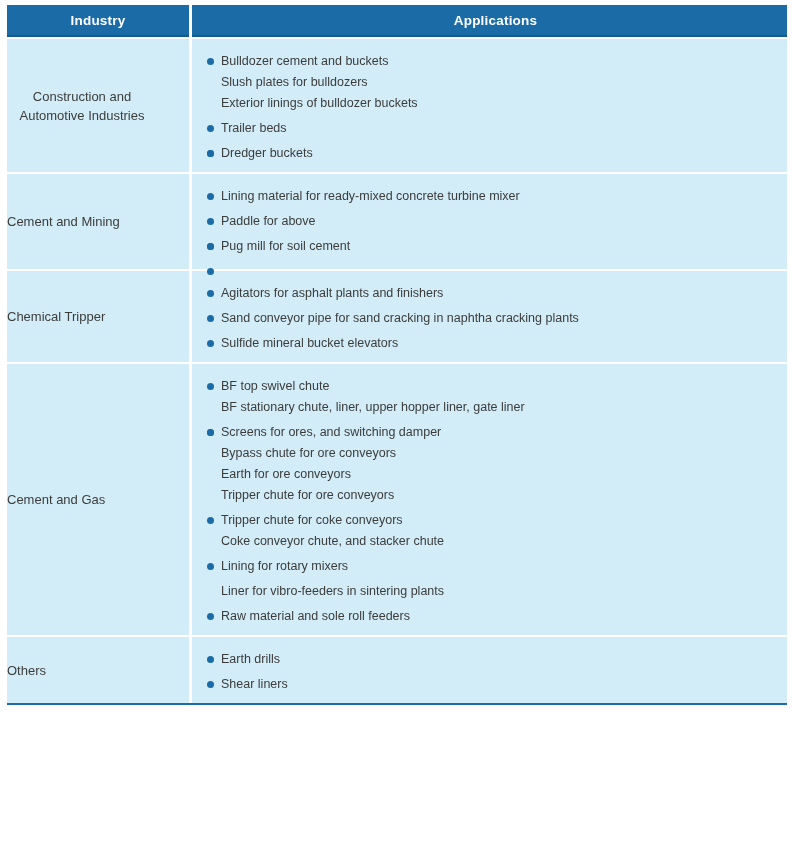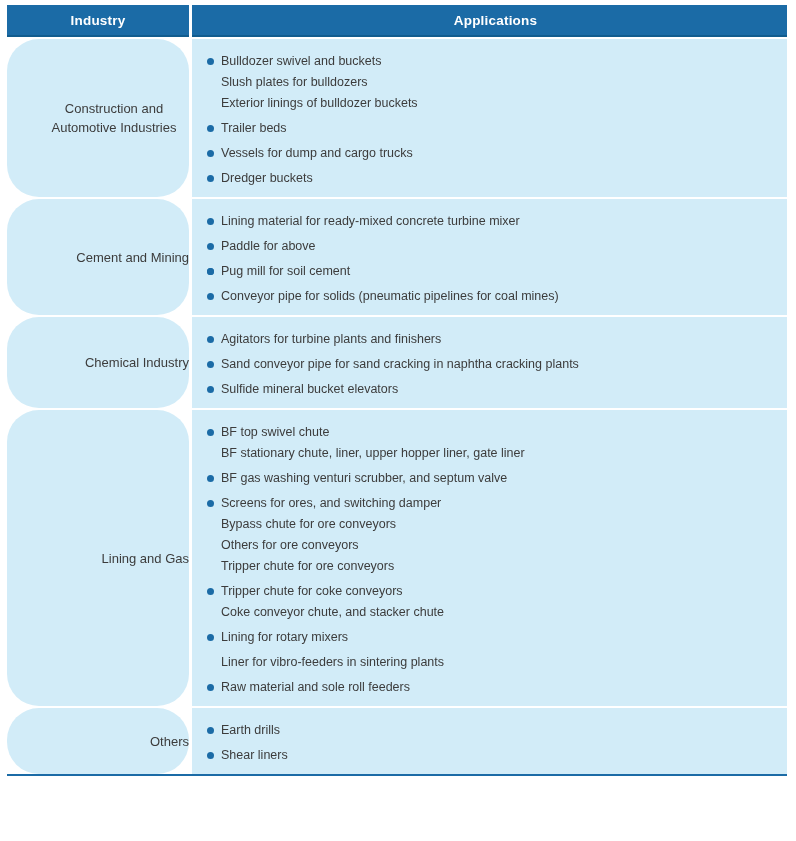--- a/index.html
+++ b/index.html
@@ -49,25 +49,24 @@
     border-bottom:2px solid var(--header-border);
   }
   .col-industry{width:182px;flex:0 0 182px;}
   .col-apps{flex:1 1 auto;padding-left:12px;}
   .td{
     background:var(--cell-bg);
   }
   .industry-cell{
     display:flex;
     align-items:center;
-    justify-content:flex-end;
+    justify-content:flex-start;
     text-align:center;
     font-size:13px;
     line-height:19px;
-    border-radius:32px;
   }
   .industry-cell .label{
     max-width:150px;
   }
   .apps-cell{
     padding:12px 12px 8px 15px;
   }
   .group{
     margin-bottom:4px;
   }
@@ -102,29 +101,29 @@
         <span>Applications</span>
       </div>
     </div>
     <div id="table-body">
   <div class="tr body-row">
     <div class="td col-industry industry-cell">
       <span class="label">Construction and Automotive Industries</span>
     </div>
     <div class="td col-apps apps-cell">
             <div class="group">
-              <div class="app-line"><span class="bullet"></span><span>Bulldozer swivel and buckets</span></div>
+              <div class="app-line"><span class="bullet"></span><span>Bulldozer cement and buckets</span></div>
               <div class="app-line"><span>Slush plates for bulldozers</span></div>
               <div class="app-line"><span>Exterior linings of bulldozer buckets</span></div>
             </div>
             <div class="group">
               <div class="app-line"><span class="bullet"></span><span>Trailer beds</span></div>
             </div>
             <div class="group">
-              <div class="app-line"><span class="bullet"></span><span>Vessels for dump and cargo trucks</span></div>
+              <div class="app-line"><span class="bullet"></span></div>
             </div>
             <div class="group">
               <div class="app-line"><span class="bullet"></span><span>Dredger buckets</span></div>
             </div>
           </div>
   </div>
 
   <div class="tr body-row">
     <div class="td col-industry industry-cell">
       <span class="label">Cement and Mining</span>
@@ -136,58 +135,58 @@
             <div class="group">
               <div class="app-line"><span class="bullet"></span><span>Paddle for above</span></div>
             </div>
             <div class="group">
               <div class="app-line"><span class="bullet"></span></div>
             </div>
             <div class="group">
               <div class="app-line"><span class="bullet"></span><span>Pug mill for soil cement</span></div>
             </div>
             <div class="group">
-              <div class="app-line"><span class="bullet"></span><span>Conveyor pipe for solids (pneumatic pipelines for coal mines)</span></div>
-            </div>
-          </div>
-  </div>
-
-  <div class="tr body-row">
-    <div class="td col-industry industry-cell">
-      <span class="label">Chemical Industry</span>
-    </div>
-    <div class="td col-apps apps-cell">
-            <div class="group">
-              <div class="app-line"><span class="bullet"></span><span>Agitators for turbine plants and finishers</span></div>
+              <div class="app-line"><span class="bullet"></span></div>
+            </div>
+          </div>
+  </div>
+
+  <div class="tr body-row">
+    <div class="td col-industry industry-cell">
+      <span class="label">Chemical Tripper</span>
+    </div>
+    <div class="td col-apps apps-cell">
+            <div class="group">
+              <div class="app-line"><span class="bullet"></span><span>Agitators for asphalt plants and finishers</span></div>
             </div>
             <div class="group">
               <div class="app-line"><span class="bullet"></span><span>Sand conveyor pipe for sand cracking in naphtha cracking plants</span></div>
             </div>
             <div class="group">
               <div class="app-line"><span class="bullet"></span><span>Sulfide mineral bucket elevators</span></div>
             </div>
           </div>
   </div>
 
   <div class="tr body-row">
     <div class="td col-industry industry-cell">
-      <span class="label">Lining and Gas</span>
+      <span class="label">Cement and Gas</span>
     </div>
     <div class="td col-apps apps-cell">
             <div class="group">
               <div class="app-line"><span class="bullet"></span><span>BF top swivel chute</span></div>
               <div class="app-line"><span>BF stationary chute, liner, upper hopper liner, gate liner</span></div>
             </div>
             <div class="group">
-              <div class="app-line"><span class="bullet"></span><span>BF gas washing venturi scrubber, and septum valve</span></div>
+              <div class="app-line"><span class="bullet"></span></div>
             </div>
             <div class="group">
               <div class="app-line"><span class="bullet"></span><span>Screens for ores, and switching damper</span></div>
               <div class="app-line"><span>Bypass chute for ore conveyors</span></div>
-              <div class="app-line"><span>Others for ore conveyors</span></div>
+              <div class="app-line"><span>Earth for ore conveyors</span></div>
               <div class="app-line"><span>Tripper chute for ore conveyors</span></div>
             </div>
             <div class="group">
               <div class="app-line"><span class="bullet"></span><span>Tripper chute for coke conveyors</span></div>
               <div class="app-line"><span>Coke conveyor chute, and stacker chute</span></div>
             </div>
             <div class="group">
               <div class="app-line"><span class="bullet"></span><span>Lining for rotary mixers</span></div>
             </div>
             <div class="group">

